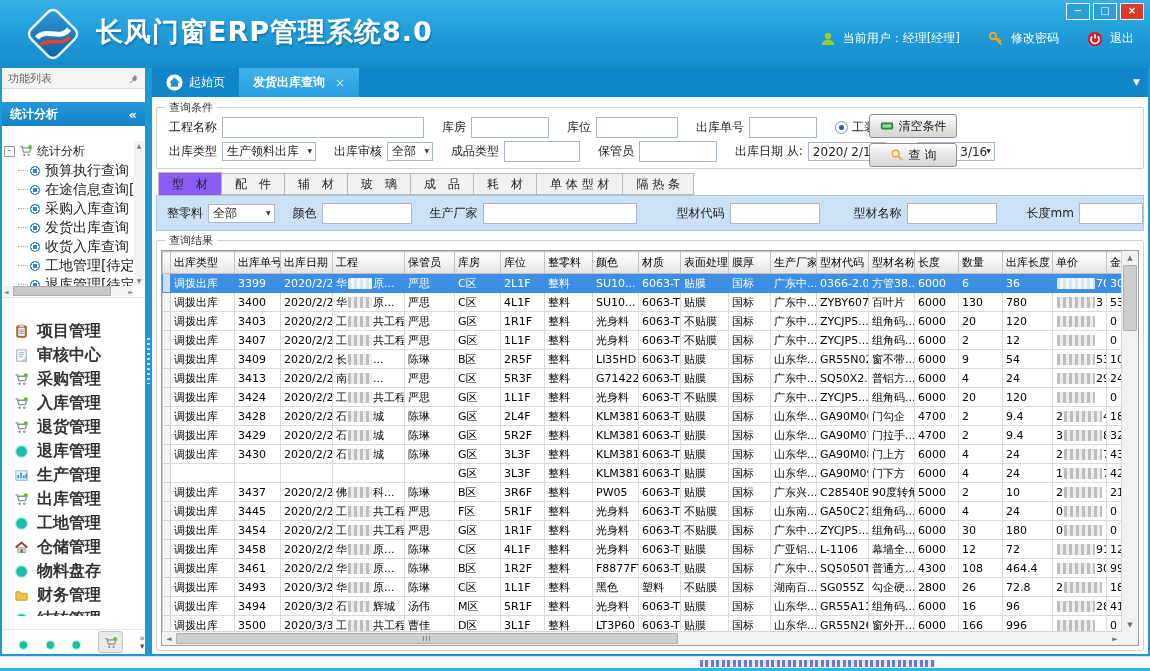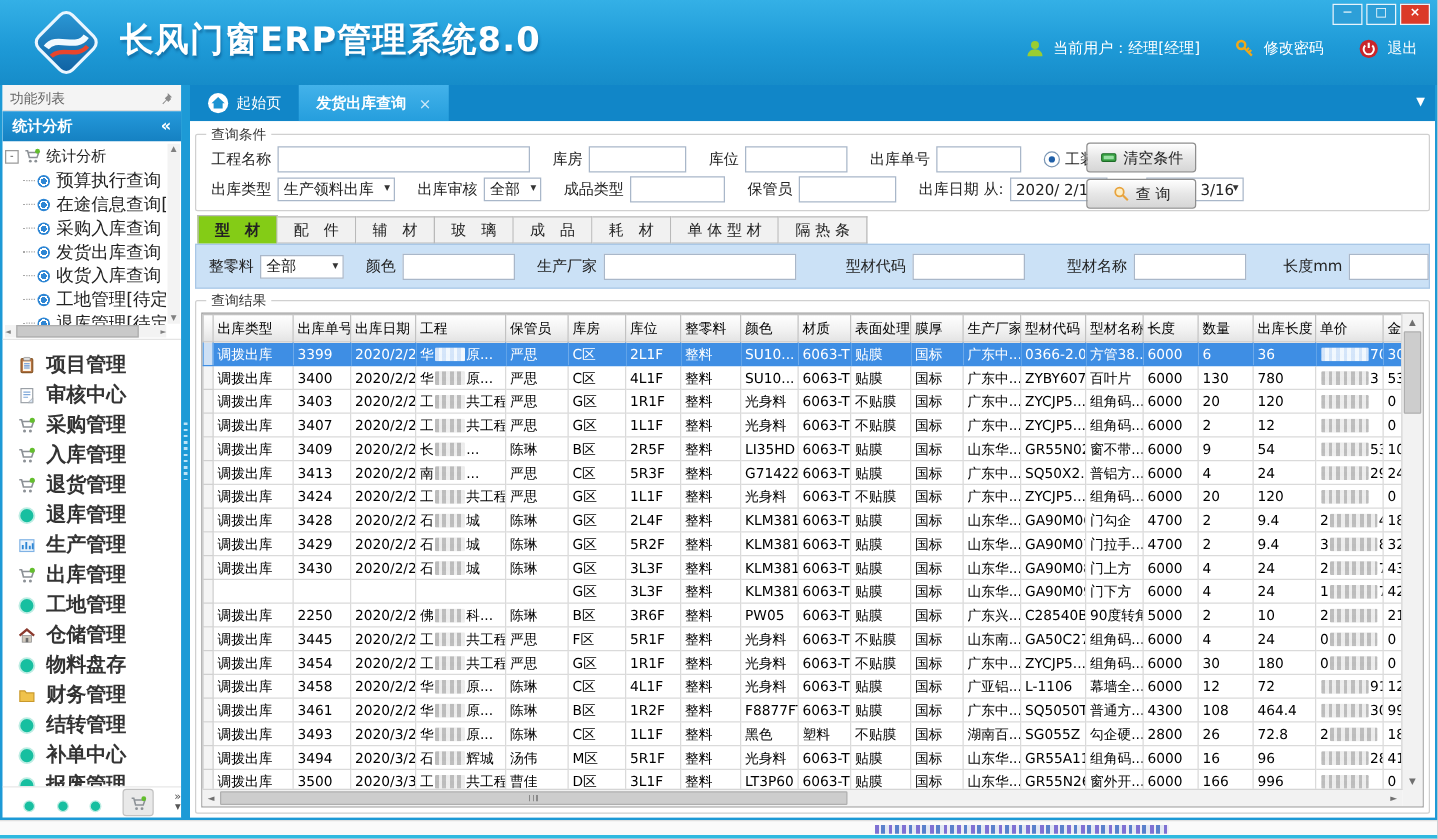--- a/index.html
+++ b/index.html
@@ -16,21 +16,21 @@
     font-size:10px;line-height:13px;text-align:center;cursor:default;}
   .winbtn.close{background:#DB3A28;font-weight:bold;}
   .userbar{position:absolute;right:16px;top:30px;display:flex;align-items:center;gap:7px;color:#fff;font-size:12px;}
   .ui-ic{width:16px;height:16px;display:inline-block;}
   .ui-ic svg{width:100%;height:100%;}
   .userbar .gap{width:14px;}
 
   
   .main{position:absolute;left:0;top:68px;width:1150px;height:588px;background:#1D9AD6;}
   .sidebar{position:absolute;left:2px;top:0;width:143px;height:586px;background:#fff;
-    display:flex;flex-direction:column;overflow:hidden;}
+    display:flex;flex-direction:column;overflow:hidden;gap:13px;}
   .splitter{position:absolute;left:145px;top:0;width:7px;height:586px;background:#1D9AD6;}
   .splitter i{position:absolute;left:2px;top:270px;width:3px;height:46px;
     background:repeating-linear-gradient(#BDE3F7 0 2px,transparent 2px 5px);}
   .content{position:absolute;left:152px;top:0;width:996px;height:586px;background:#fff;
     display:flex;flex-direction:column;overflow:hidden;}
 
   
   .fl-header{height:20px;background:#F4F4F4;border-bottom:1px solid #DCDCDC;color:#666;font-size:11px;
     display:flex;align-items:center;padding:0 6px;flex:0 0 auto;}
   .fl-header .sp{flex:1;}
@@ -96,21 +96,21 @@
   .btn{display:flex;align-items:center;justify-content:center;gap:5px;width:86px;height:22px;
     border:1px solid #8E8E8E;border-radius:3px;font-size:12px;color:#222;
     background:linear-gradient(#FEFEFE,#E7E7E7 50%,#D6D6D6);box-shadow:inset 0 1px 0 rgba(255,255,255,.7);}
   .btn .bic{width:14px;height:14px;} .btn .bic svg{width:100%;height:100%;}
 
   
   .mtabs{margin-top:4px;display:flex;align-items:flex-end;height:22px;flex:0 0 auto;padding-left:2px;}
   .mtab{height:20px;line-height:20px;padding:0 13px;font-size:12px;color:#222;background:#F1F1F1;
     border:1px solid #B9B9B9;border-left:none;white-space:nowrap;}
   .mtab:first-child{border-left:1px solid #B9B9B9;}
-  .mtab.active{background:#84cc16;font-weight:bold;height:22px;line-height:22px;border-bottom:none;}
+  .mtab.active{background:#8b5cf6;font-weight:normal;height:22px;line-height:22px;border-bottom:none;}
   .filterband{height:34px;background:#CBE1F6;border:1px solid #A9C7E6;display:flex;align-items:center;
     font-size:12px;color:#222;padding-left:10px;flex:0 0 auto;white-space:nowrap;}
 
   
   .gb-results{margin-top:9px;flex:1 1 auto;margin-bottom:3px;}
   .tablewrap{position:absolute;left:4px;right:4px;top:9px;bottom:4px;border:1px solid #9E9E9E;background:#fff;}
   .gridviewport{position:absolute;left:0;top:0;right:16px;bottom:13px;overflow:hidden;}
   table.grid{border-collapse:collapse;table-layout:fixed;width:972px;}
   .grid th{height:21px;font-size:11px;font-weight:normal;color:#000;text-align:left;padding:0 3px;
     border:1px solid #C2C2C2;background:linear-gradient(#FFFFFF,#F0F0F0 60%,#E3E3E3);
@@ -825,21 +825,21 @@
                       <td>门下方</td>
                       <td>6000</td>
                       <td>4</td>
                       <td>24</td>
                       <td><span>1</span><span class="mosaic m-price"></span><span>75</span></td>
                       <td>423</td>
                     </tr>
                     <tr>
                       <td class="ind"></td>
                       <td>调拨出库</td>
-                      <td>2250</td>
+                      <td>3437</td>
                       <td>2020/2/27</td>
                       <td><span>佛</span><span class="mosaic m-proj"></span><span>科...</span></td>
                       <td>陈琳</td>
                       <td>B区</td>
                       <td>3R6F</td>
                       <td>整料</td>
                       <td>PW05</td>
                       <td>6063-T5</td>
                       <td>贴膜</td>
                       <td>国标</td>

